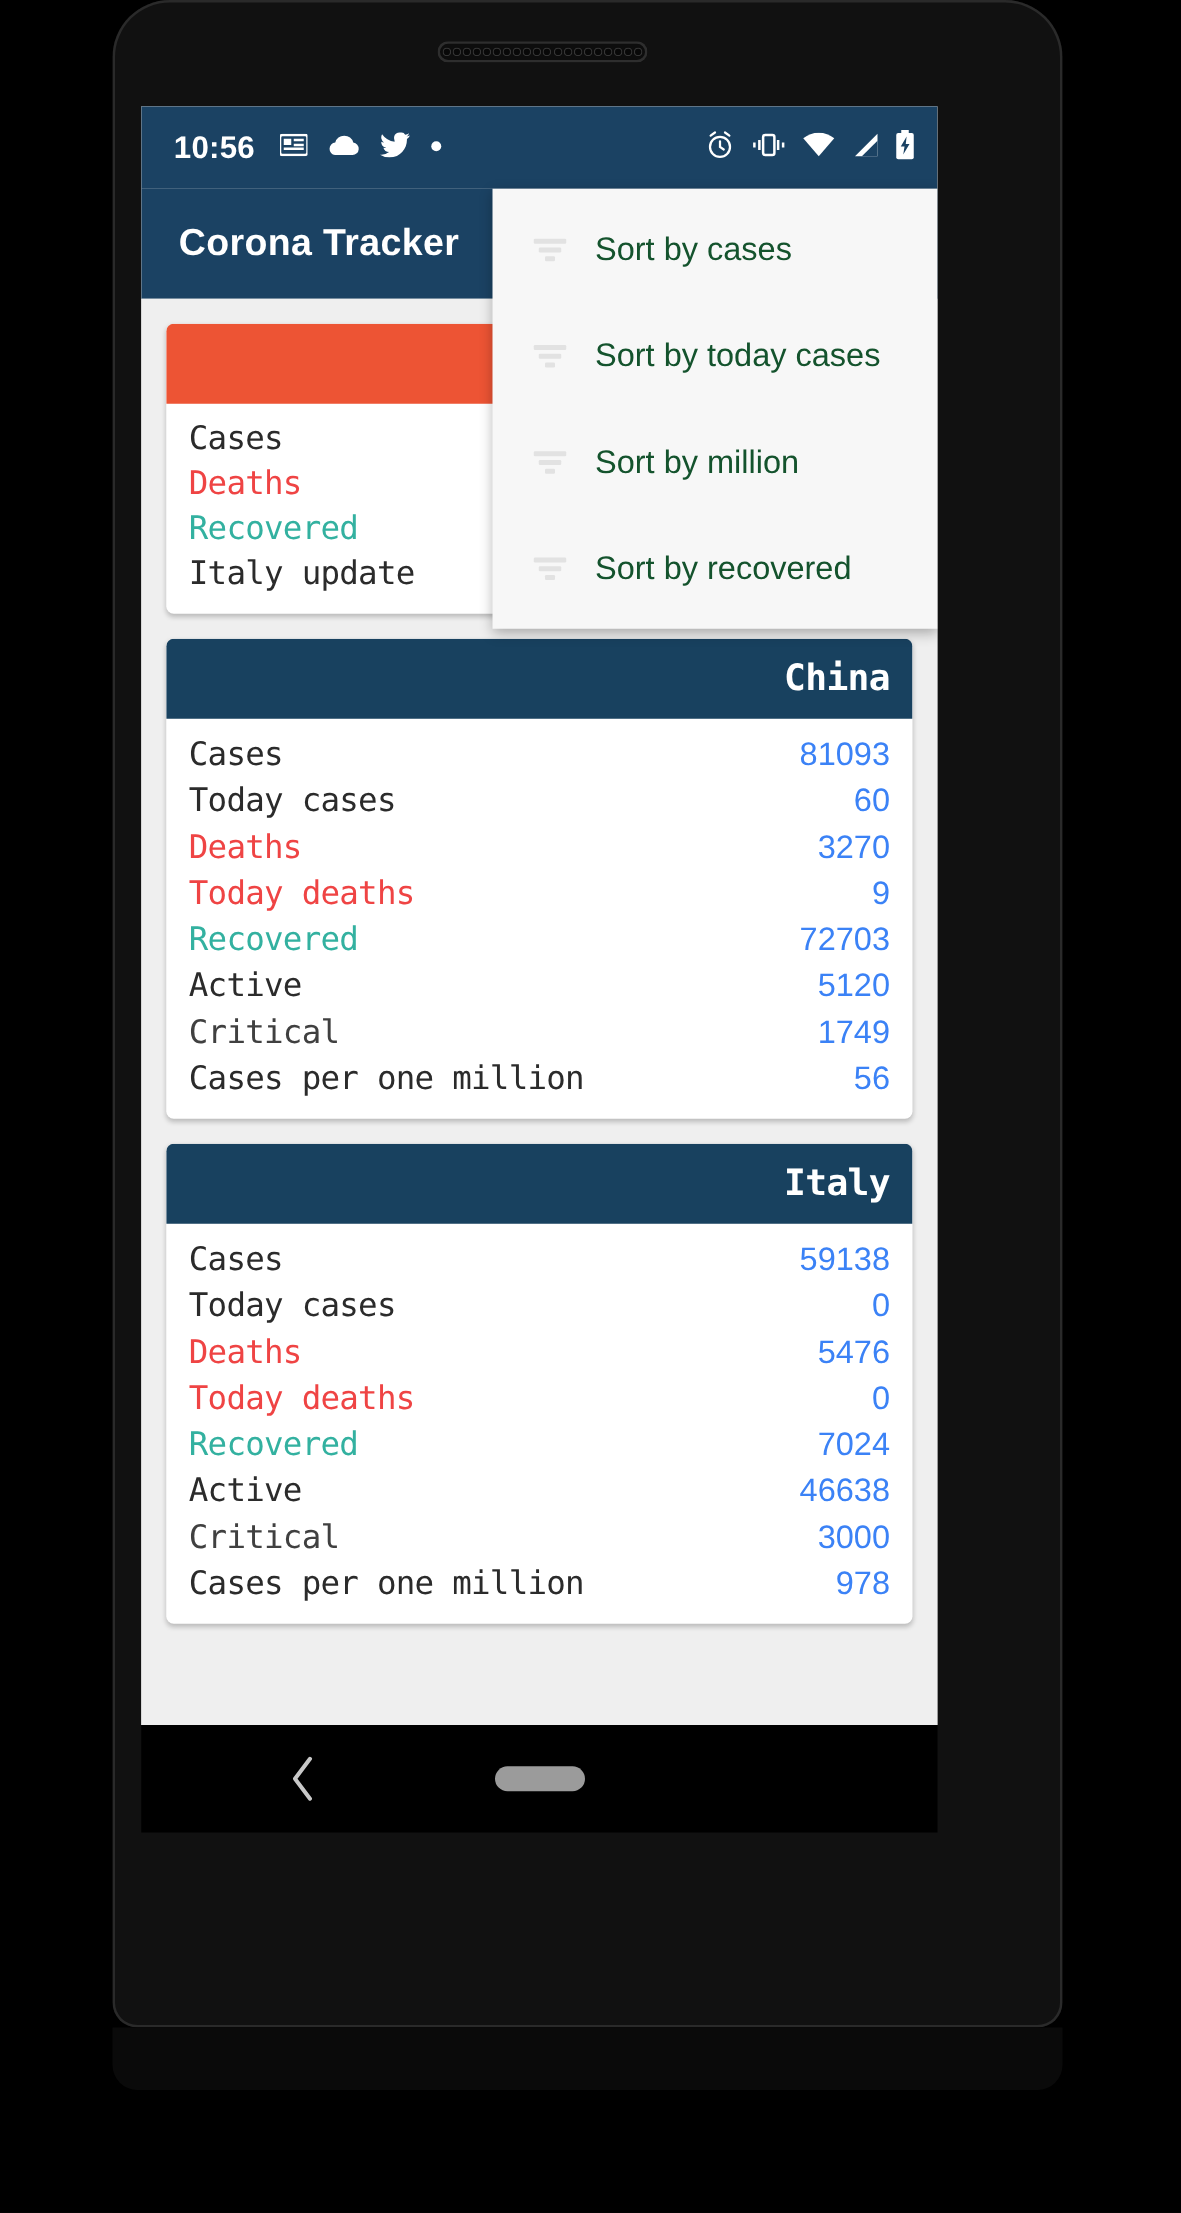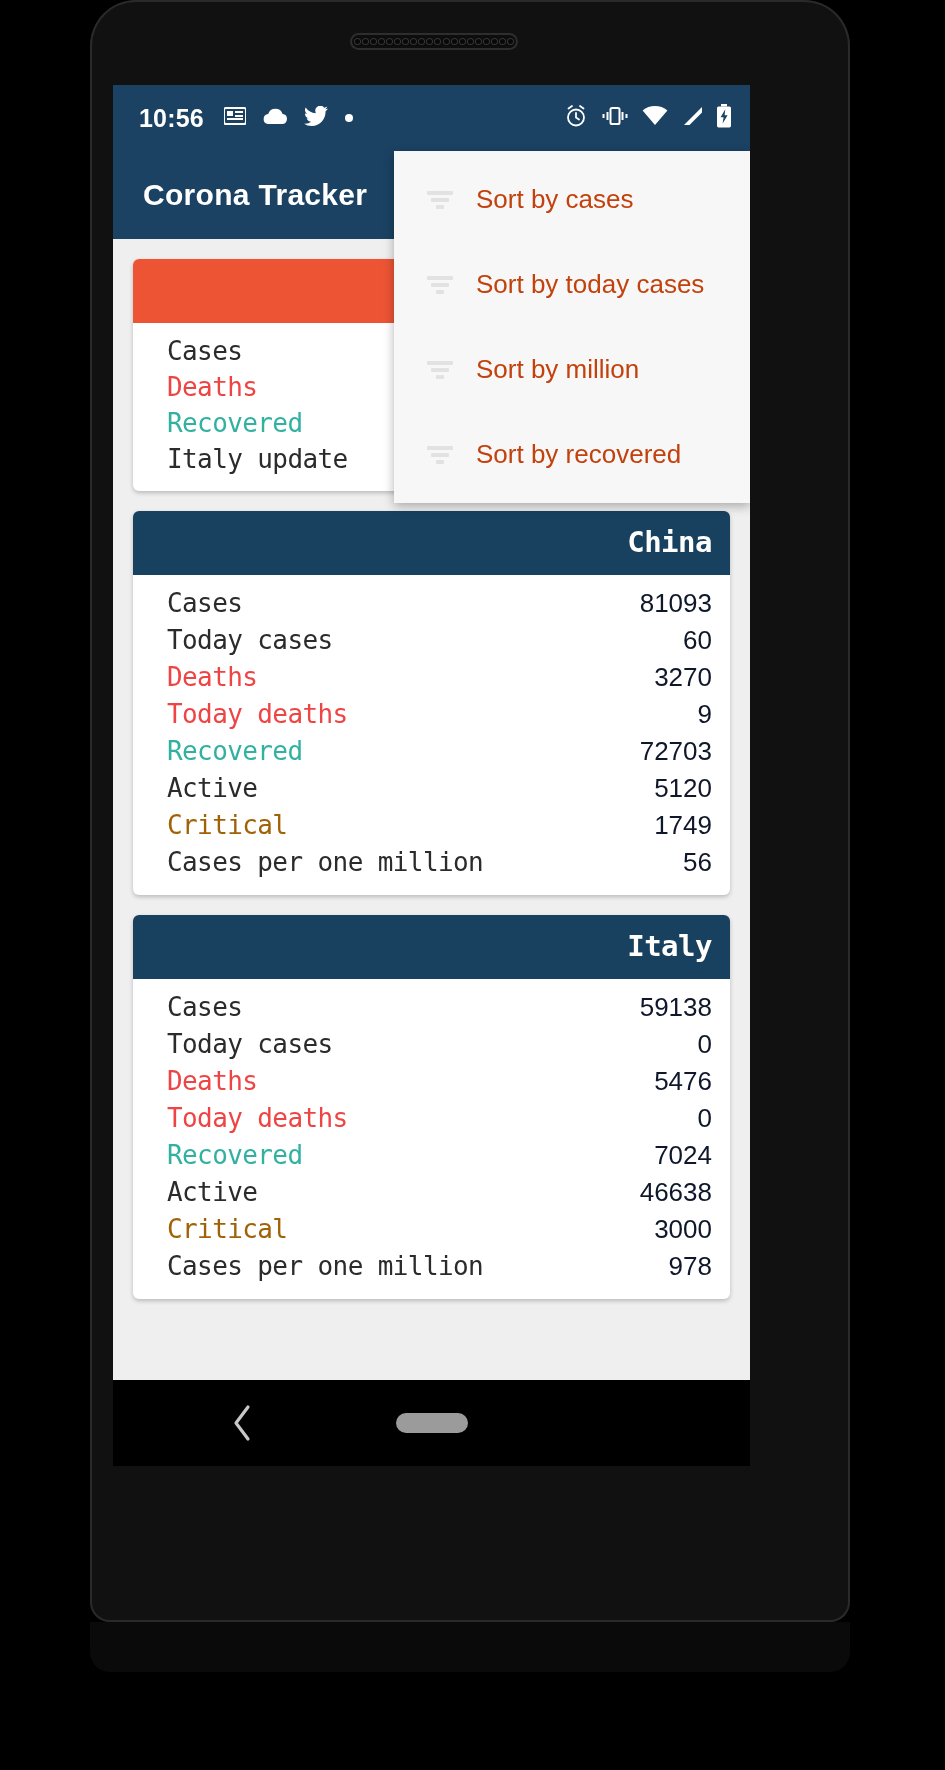--- a/index.html
+++ b/index.html
@@ -77,44 +77,44 @@
   }
   .card-head.global{background:#ed5434;}
   .card-head.country{background:#18415f;}
   .card-body{padding:10px 18px 14px 18px;}
   .row{
     display:flex;justify-content:space-between;align-items:baseline;
     padding:3px 0;
   }
   .row .lbl{
     font-family:"DejaVu Sans Mono","Liberation Mono",monospace;
-    font-size:26px;color:#2b2b2b;letter-spacing:-.6px;white-space:pre;margin-left:16px;
+    font-size:26px;color:#2b2b2b;letter-spacing:-.6px;white-space:pre;
   }
   .row .val{
     font-family:"Liberation Sans",sans-serif;
-    font-size:26px;color:#0f172a;
+    font-size:26px;color:#3b82f6;
   }
   .lbl.deaths{color:#ef4444;}
   .lbl.recovered{color:#33b1a0;}
-  .lbl.critical{color:#a16207;}
+  .lbl.critical{color:#404040;}
 
   
   .menu{
     position:absolute;left:281px;top:66px;width:356px;
     background:#f7f7f7;
     box-shadow:0 3px 10px rgba(0,0,0,.30);
     z-index:40;padding:6px 0 6px 0;
   }
   .menu-item{
     display:flex;align-items:center;height:85px;padding:0 0 0 18px;
     box-sizing:border-box;
   }
   .menu-item .mi-icon{width:56px;display:flex;justify-content:center;}
   .menu-item .mi-label{
-    font-size:26px;color:#c2410c;margin-left:8px;white-space:nowrap;
+    font-size:26px;color:#14532d;margin-left:8px;white-space:nowrap;
   }
 
   
   .navbar{
     position:absolute;left:101px;top:1380px;width:637px;height:86px;
     background:#000;display:flex;align-items:center;
   }
   .nav-back{position:absolute;left:105px;top:18px;width:50px;height:50px;
     display:flex;align-items:center;justify-content:center;}
   .nav-home{position:absolute;left:283px;top:33px;width:72px;height:20px;

